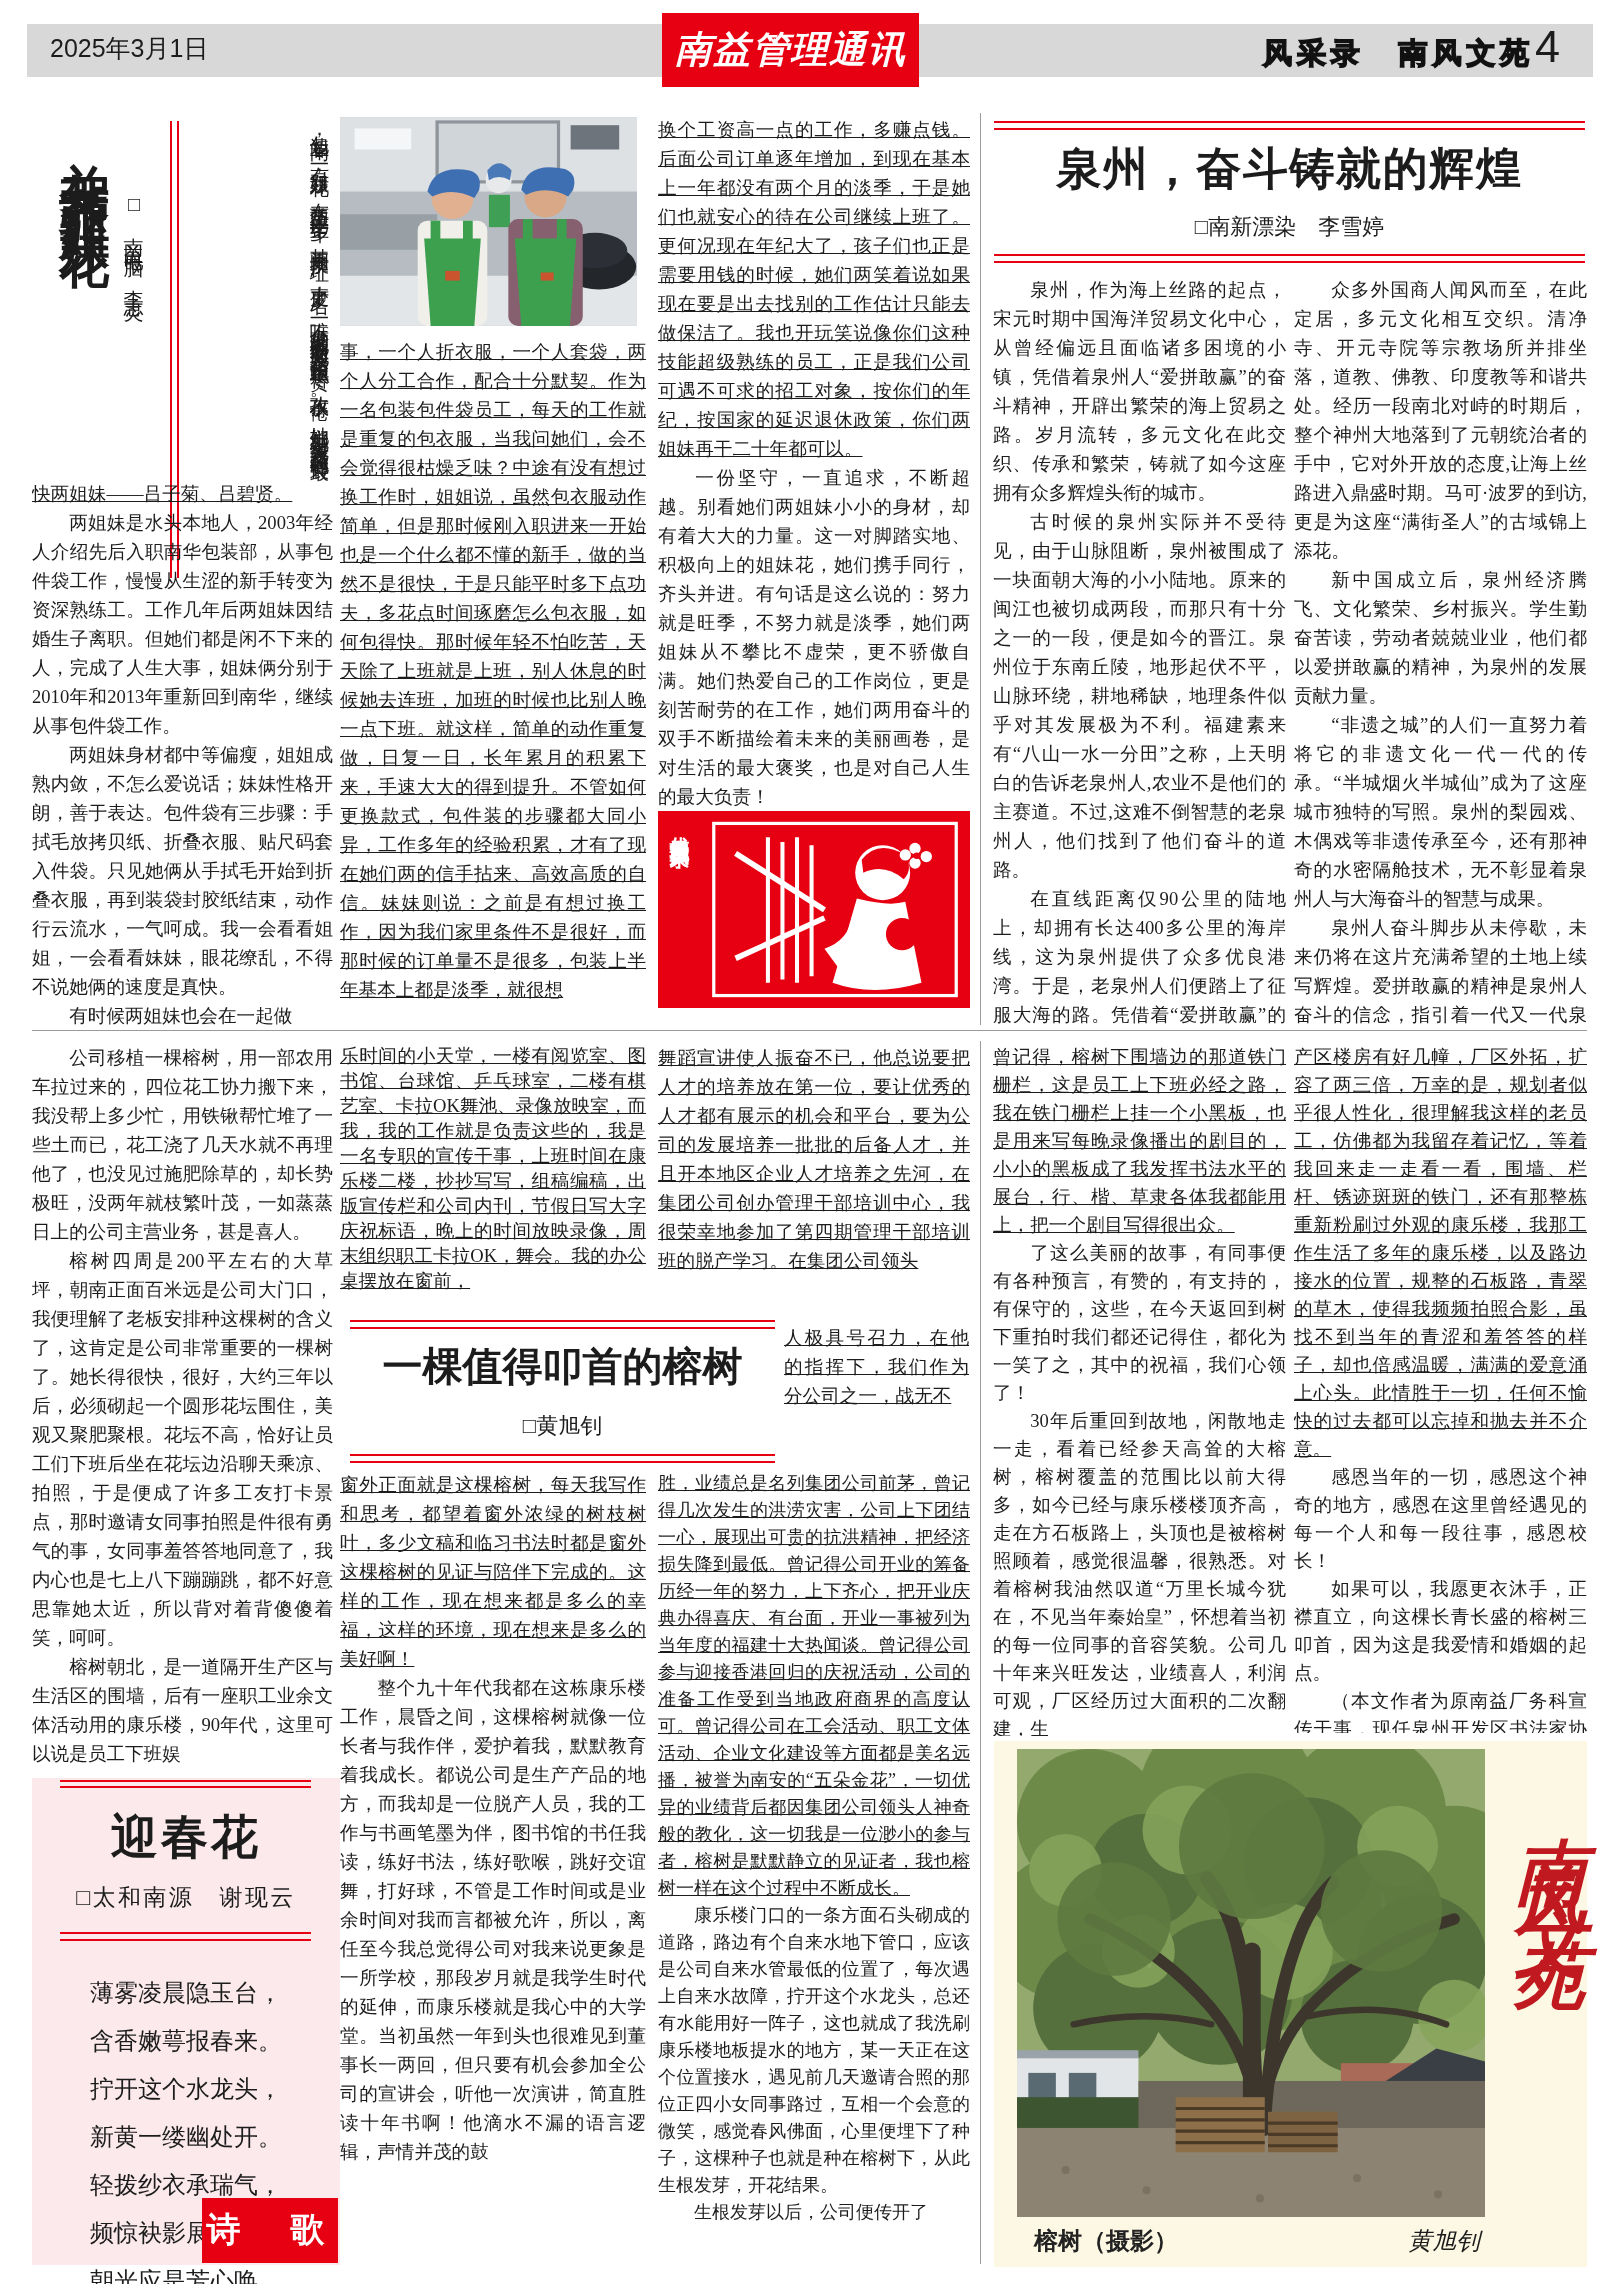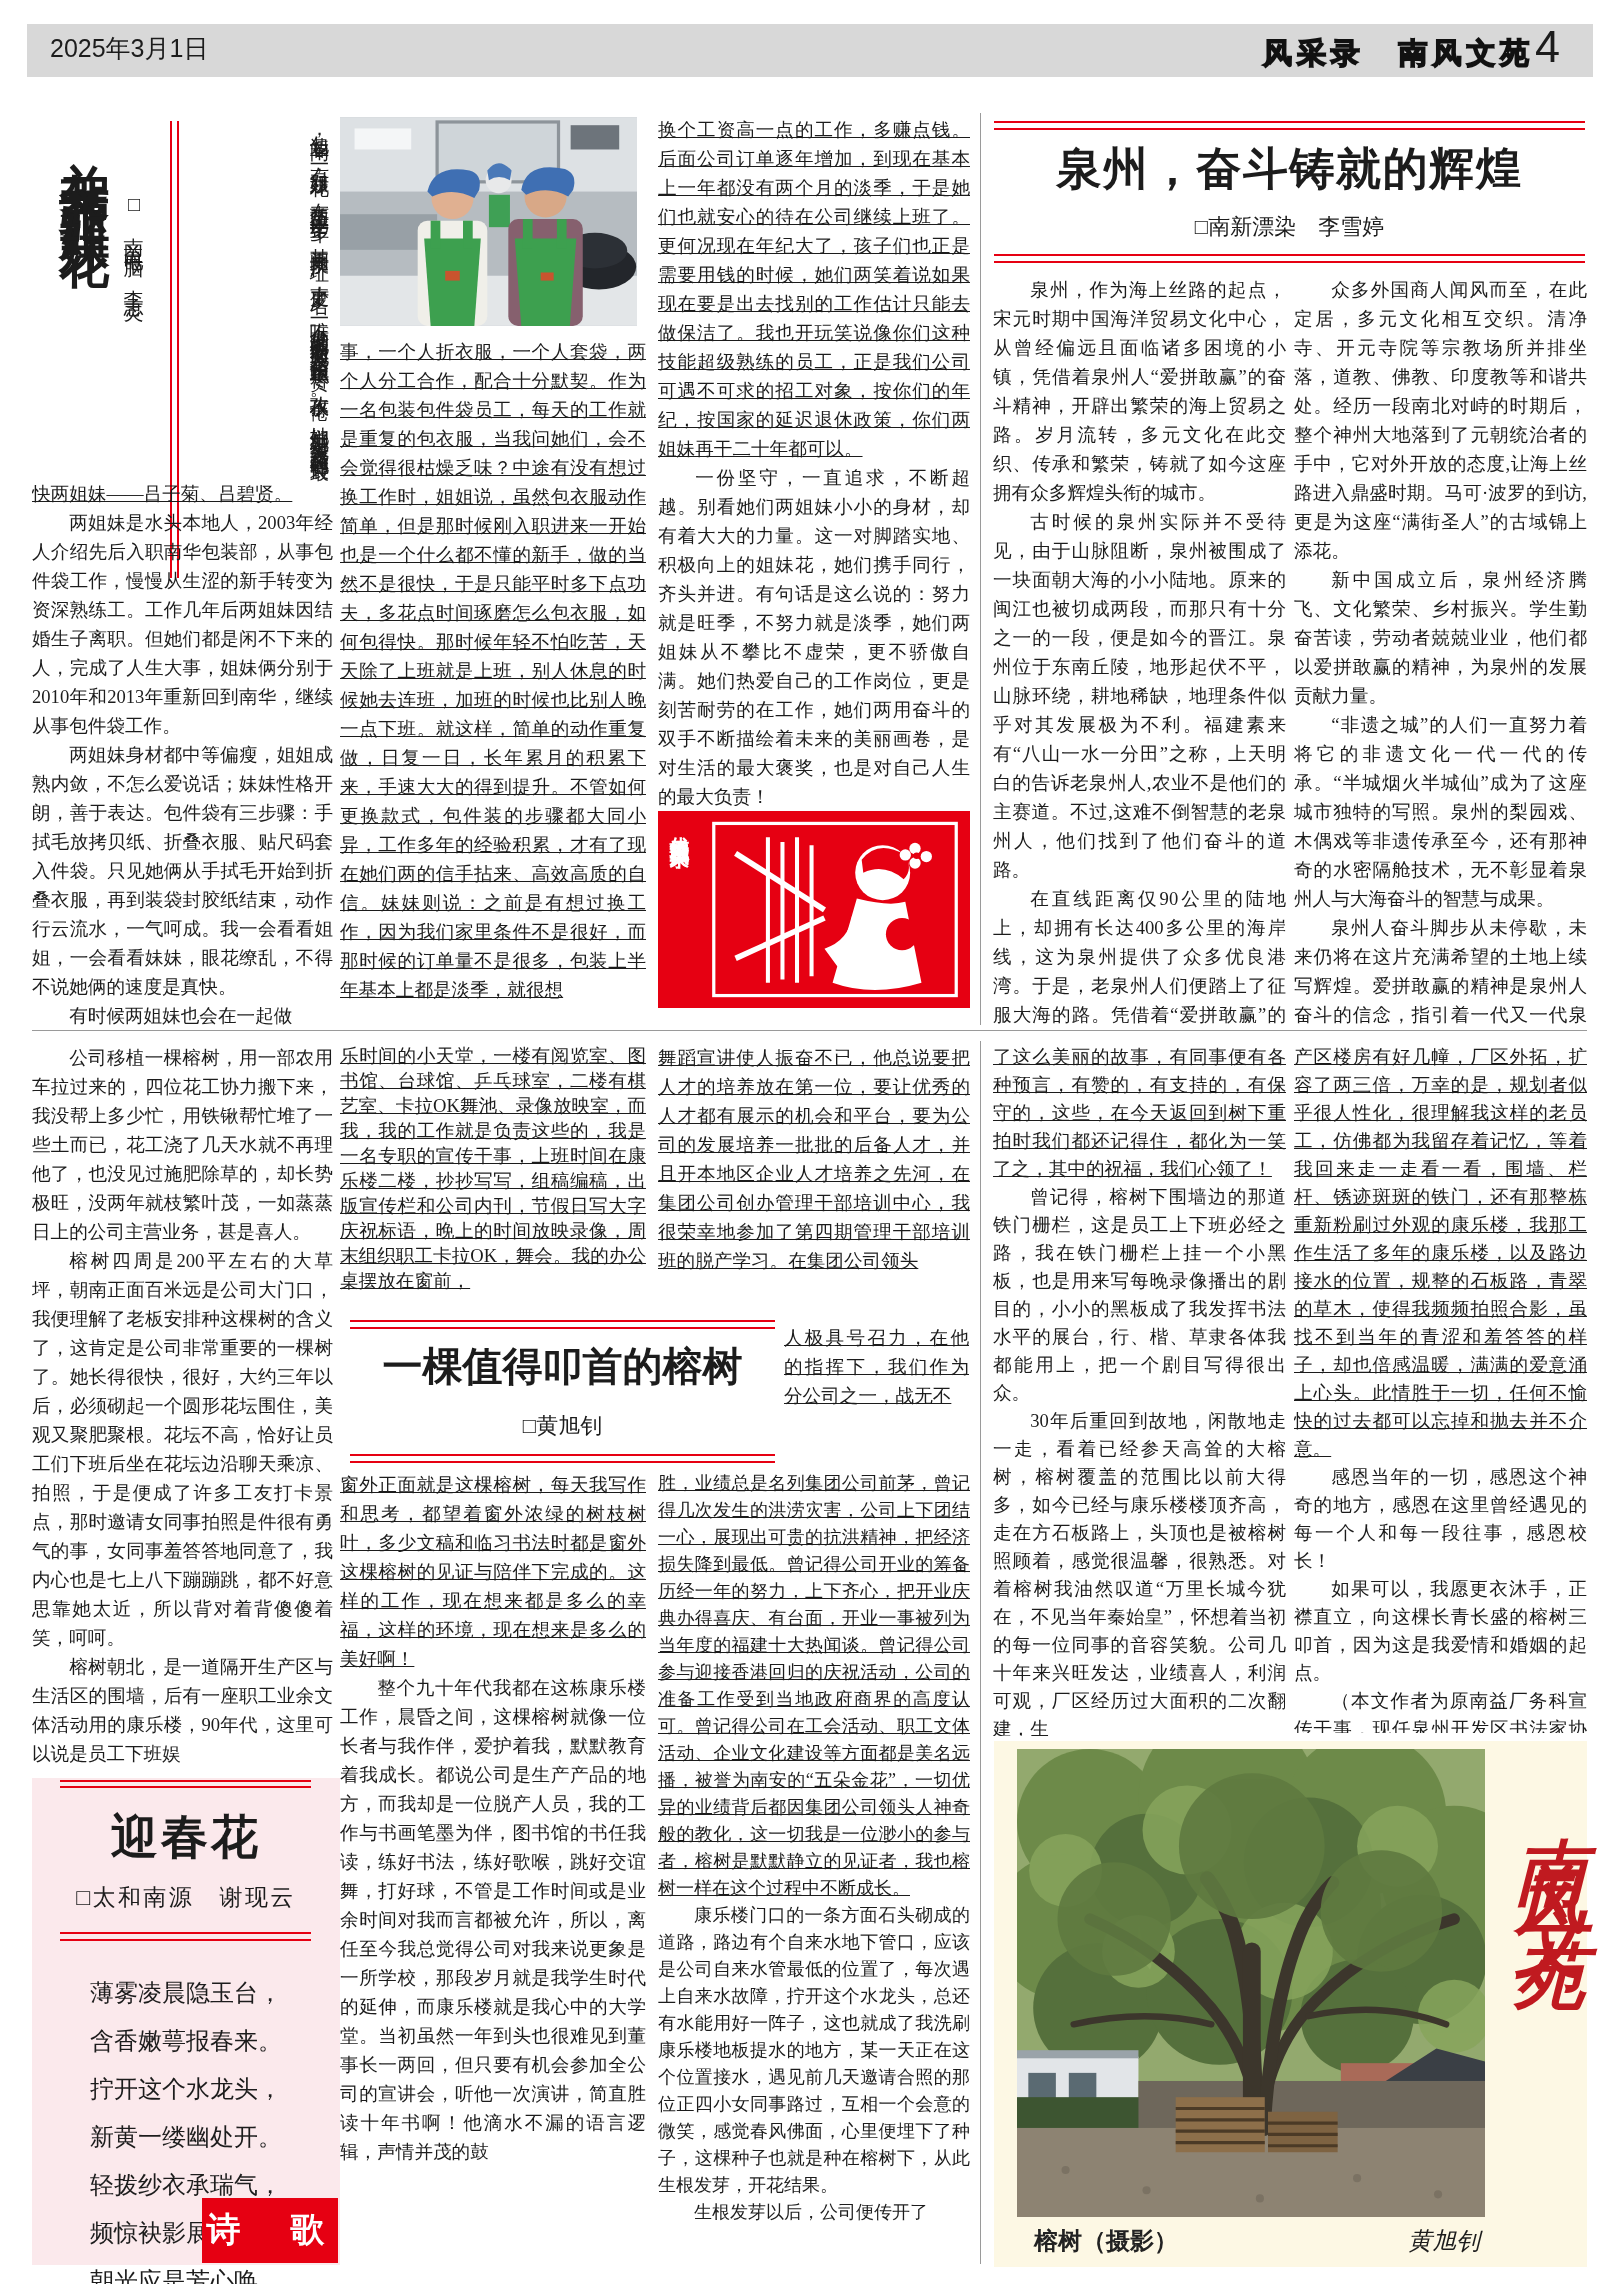--- a/index.html
+++ b/index.html
@@ -77,20 +77,23 @@
   #treecredit{left:324px;top:484px;width:162px;text-align:right;font-size:24px;font-style:italic;}
   #nanfeng{left:510px;top:39px;height:441px;color:#c01a20;font-size:71px;font-weight:bold;font-style:italic;letter-spacing:34px;}
 </style>
 </head>
 <body>
 
 <div class="page">
 
   <div class="abs" id="topbar"></div>
   <div class="abs" id="date">2025年3月1日</div>
+  <div class="abs" id="masthead">
+    <span>南益管理通讯</span>
+  </div>
   <div class="abs" id="sectionlbl">风采录　南风文苑</div>
   <div class="abs" id="pageno">4</div>
 
   <div class="abs vert" id="a1title">并驾齐驱姐妹花</div>
   <div class="abs vert" id="a1byline">□南益电脑　李志灵</div>
   <div class="abs" id="a1vline"></div>
   <div class="abs vert" id="a1intro">包装车间，有一对姐妹花，在南益工作已二十多年，其间更换了厂址，变更了厂名，唯一不变的是她俩依旧在包装这个岗位上尽职尽责、孜孜不倦。她们就是被大家一致点赞的包件袋最</div>
   <div class="abs body-text noindent" id="a1c1">
       <p class="para">快两姐妹——吕子菊、吕碧贤。</p>
       <p class="para">两姐妹是水头本地人，2003年经人介绍先后入职南华包装部，从事包件袋工作，慢慢从生涩的新手转变为资深熟练工。工作几年后两姐妹因结婚生子离职。但她们都是闲不下来的人，完成了人生大事，姐妹俩分别于2010年和2013年重新回到南华，继续从事包件袋工作。</p>
@@ -212,22 +215,22 @@
     </div>
   <div class="abs body-text noindent" id="bc3b">
       <p class="para">人极具号召力，在他的指挥下，我们作为分公司之一，战无不</p>
     </div>
   <div class="abs body-text noindent" id="bc3c">
       <p class="para">胜，业绩总是名列集团公司前茅，曾记得几次发生的洪涝灾害，公司上下团结一心，展现出可贵的抗洪精神，把经济损失降到最低。曾记得公司开业的筹备历经一年的努力，上下齐心，把开业庆典办得喜庆、有台面，开业一事被列为当年度的福建十大热闻谈。曾记得公司参与迎接香港回归的庆祝活动，公司的准备工作受到当地政府商界的高度认可。曾记得公司在工会活动、职工文体活动、企业文化建设等方面都是美名远播，被誉为南安的“五朵金花”，一切优异的业绩背后都因集团公司领头人神奇般的教化，这一切我是一位渺小的参与者，榕树是默默静立的见证者，我也榕树一样在这个过程中不断成长。</p>
       <p class="para">康乐楼门口的一条方面石头砌成的道路，路边有个自来水地下管口，应该是公司自来水管最低的位置了，每次遇上自来水故障，拧开这个水龙头，总还有水能用好一阵子，这也就成了我洗刷康乐楼地板提水的地方，某一天正在这个位置接水，遇见前几天邀请合照的那位正四小女同事路过，互相一个会意的微笑，感觉春风佛面，心里便埋下了种子，这棵种子也就是种在榕树下，从此生根发芽，开花结果。</p>
       <p class="para">生根发芽以后，公司便传开了</p>
     </div>
   <div class="abs body-text noindent" id="bc4">
+      <p class="para">曾记得，榕树下围墙边的那道铁门栅栏，这是员工上下班必经之路，我在铁门栅栏上挂一个小黑板，也是用来写每晚录像播出的剧目的，小小的黑板成了我发挥书法水平的展台，行、楷、草隶各体我都能用上，把一个剧目写得很出众。</p>
       <p class="para">了这么美丽的故事，有同事便有各种预言，有赞的，有支持的，有保守的，这些，在今天返回到树下重拍时我们都还记得住，都化为一笑了之，其中的祝福，我们心领了！</p>
-      <p class="para">曾记得，榕树下围墙边的那道铁门栅栏，这是员工上下班必经之路，我在铁门栅栏上挂一个小黑板，也是用来写每晚录像播出的剧目的，小小的黑板成了我发挥书法水平的展台，行、楷、草隶各体我都能用上，把一个剧目写得很出众。</p>
       <p class="para">30年后重回到故地，闲散地走一走，看着已经参天高耸的大榕树，榕树覆盖的范围比以前大得多，如今已经与康乐楼楼顶齐高，走在方石板路上，头顶也是被榕树照顾着，感觉很温馨，很熟悉。对着榕树我油然叹道“万里长城今犹在，不见当年秦始皇”，怀想着当初的每一位同事的音容笑貌。公司几十年来兴旺发达，业绩喜人，利润可观，厂区经历过大面积的二次翻建，生</p>
     </div>
   <div class="abs body-text noindent" id="bc5">
       <p class="para">产区楼房有好几幢，厂区外拓，扩容了两三倍，万幸的是，规划者似乎很人性化，很理解我这样的老员工，仿佛都为我留存着记忆，等着我回来走一走看一看，围墙、栏杆、锈迹斑斑的铁门，还有那整栋重新粉刷过外观的康乐楼，我那工作生活了多年的康乐楼，以及路边接水的位置，规整的石板路，青翠的草木，使得我频频拍照合影，虽找不到当年的青涩和羞答答的样子，却也倍感温暖，满满的爱意涌上心头。此情胜于一切，任何不愉快的过去都可以忘掉和抛去并不介意。</p>
       <p class="para">感恩当年的一切，感恩这个神奇的地方，感恩在这里曾经遇见的每一个人和每一段往事，感恩校长！</p>
       <p class="para">如果可以，我愿更衣沐手，正襟直立，向这棵长青长盛的榕树三叩首，因为这是我爱情和婚姻的起点。</p>
       <p class="para">（本文作者为原南益厂务科宣传干事，现任泉州开发区书法家协会主席。）</p>
     </div>
 
   <div class="abs" id="poembox">

